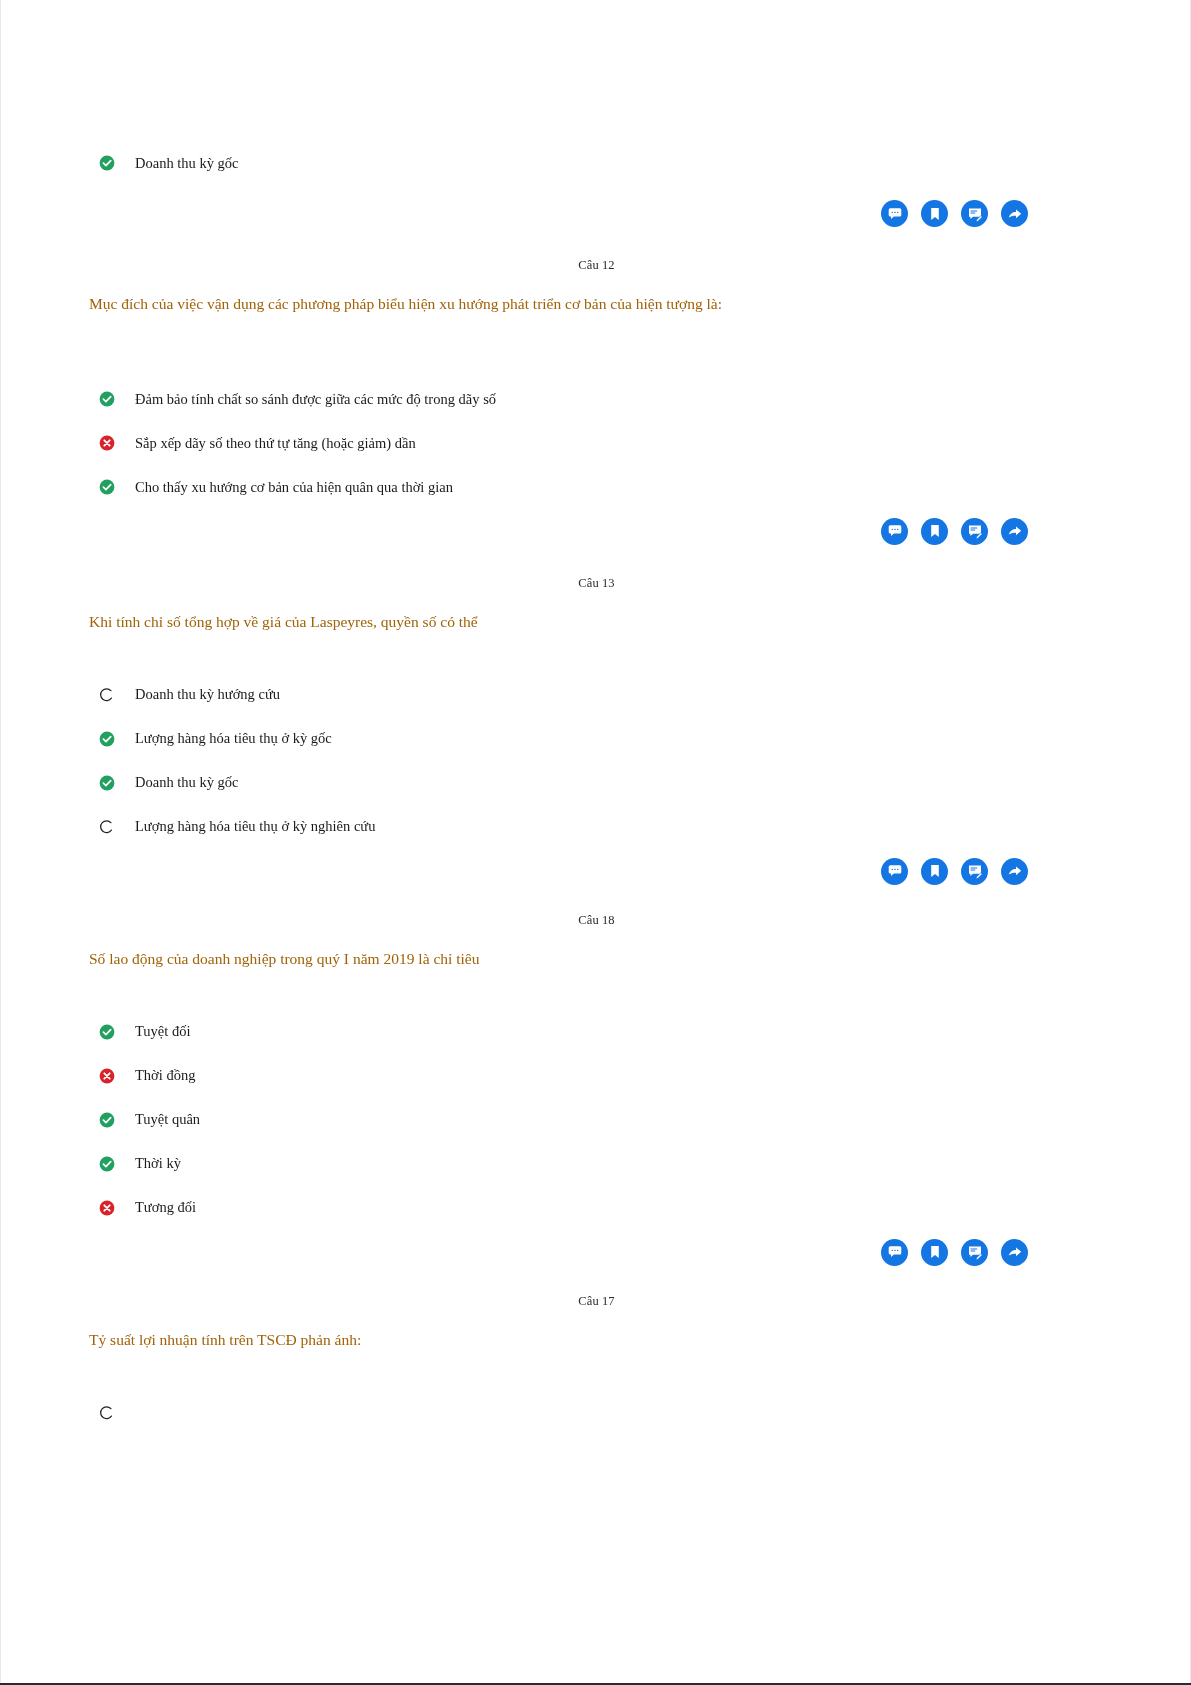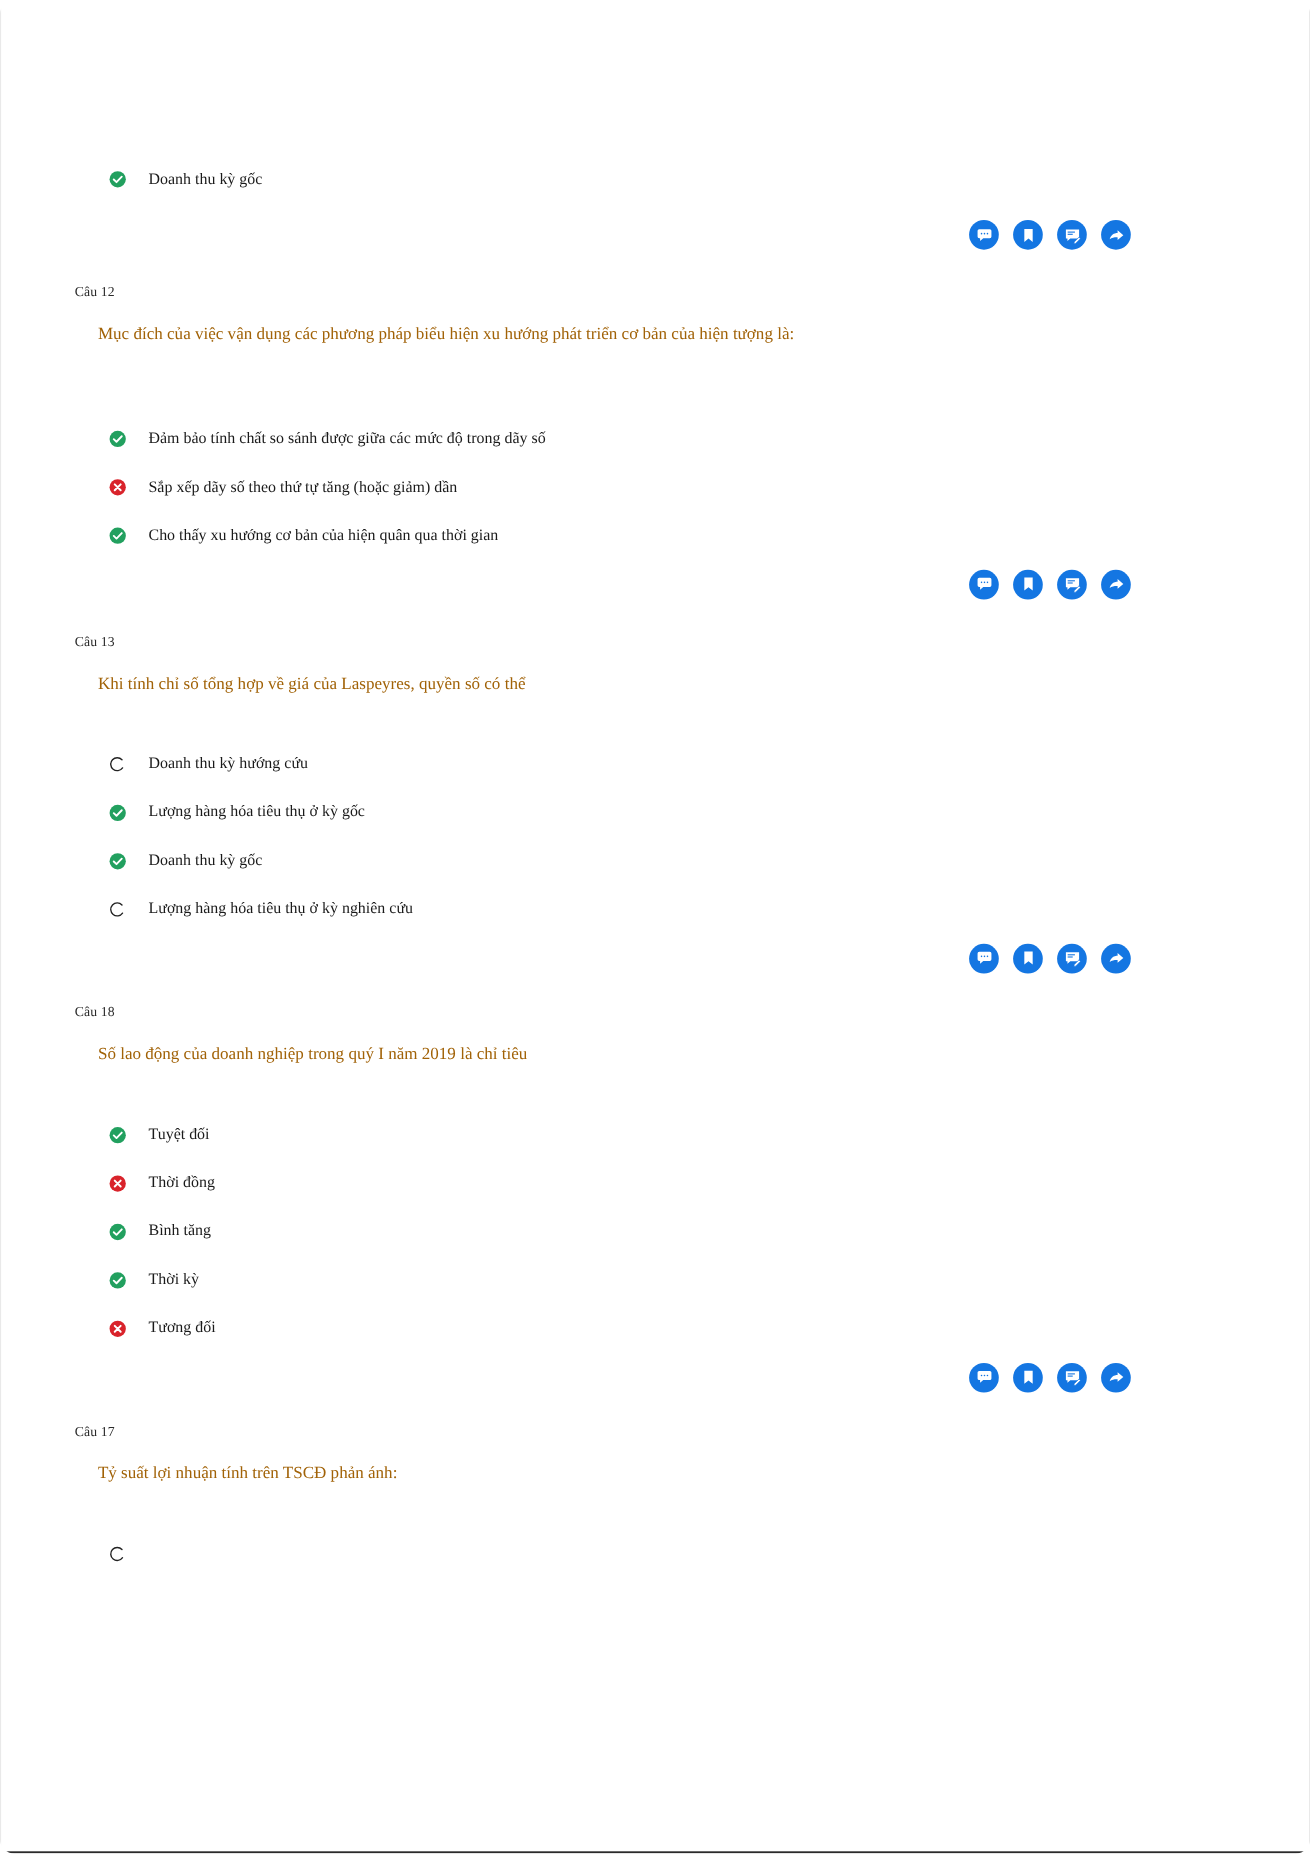--- a/index.html
+++ b/index.html
@@ -13,21 +13,20 @@
     -webkit-font-smoothing: antialiased;
   }
   .page {
     position: relative;
     width: 1191px;
     height: 1685px;
     margin: 0 auto;
     background: #ffffff;
     overflow: hidden;
     box-sizing: border-box;
-    border-radius: 13px;
   }
   
   .page-rule-left,
   .page-rule-right {
     position: absolute;
     top: 0;
     bottom: 0;
     width: 1px;
     background: #e9e9e9;
   }
@@ -54,20 +53,21 @@
 
   
   .question-block { position: relative; }
 
   .q-label {
     font-size: 12.5px;
     color: #2a2a2a;
     letter-spacing: 0.1px;
     margin: 0;
     padding-left: 2px;
+    text-align: center;
   }
 
   .q-text {
     font-size: 15.5px;
     color: #a16207;
     margin: 0;
     padding-left: 23px;
     line-height: 1.35;
   }
 
@@ -366,21 +366,21 @@
               <span class="opt-label">Thời đồng</span>
             </li>
             <div class="sp" style="height: 22px;"></div>
             <li class="option">
               <span class="opt-icon">
                 <svg viewBox="0 0 16 16" xmlns="http://www.w3.org/2000/svg">
                   <circle cx="8" cy="8" r="7.4" fill="#22a05f"></circle>
                   <path d="M4.4 8.2 L6.9 10.6 L11.7 5.6" fill="none" stroke="#ffffff" stroke-width="1.7" stroke-linecap="round" stroke-linejoin="round"></path>
                 </svg>
               </span>
-              <span class="opt-label">Bình tăng</span>
+              <span class="opt-label">Tuyệt quân</span>
             </li>
             <div class="sp" style="height: 22px;"></div>
             <li class="option">
               <span class="opt-icon">
                 <svg viewBox="0 0 16 16" xmlns="http://www.w3.org/2000/svg">
                   <circle cx="8" cy="8" r="7.4" fill="#22a05f"></circle>
                   <path d="M4.4 8.2 L6.9 10.6 L11.7 5.6" fill="none" stroke="#ffffff" stroke-width="1.7" stroke-linecap="round" stroke-linejoin="round"></path>
                 </svg>
               </span>
               <span class="opt-label">Thời kỳ</span>

